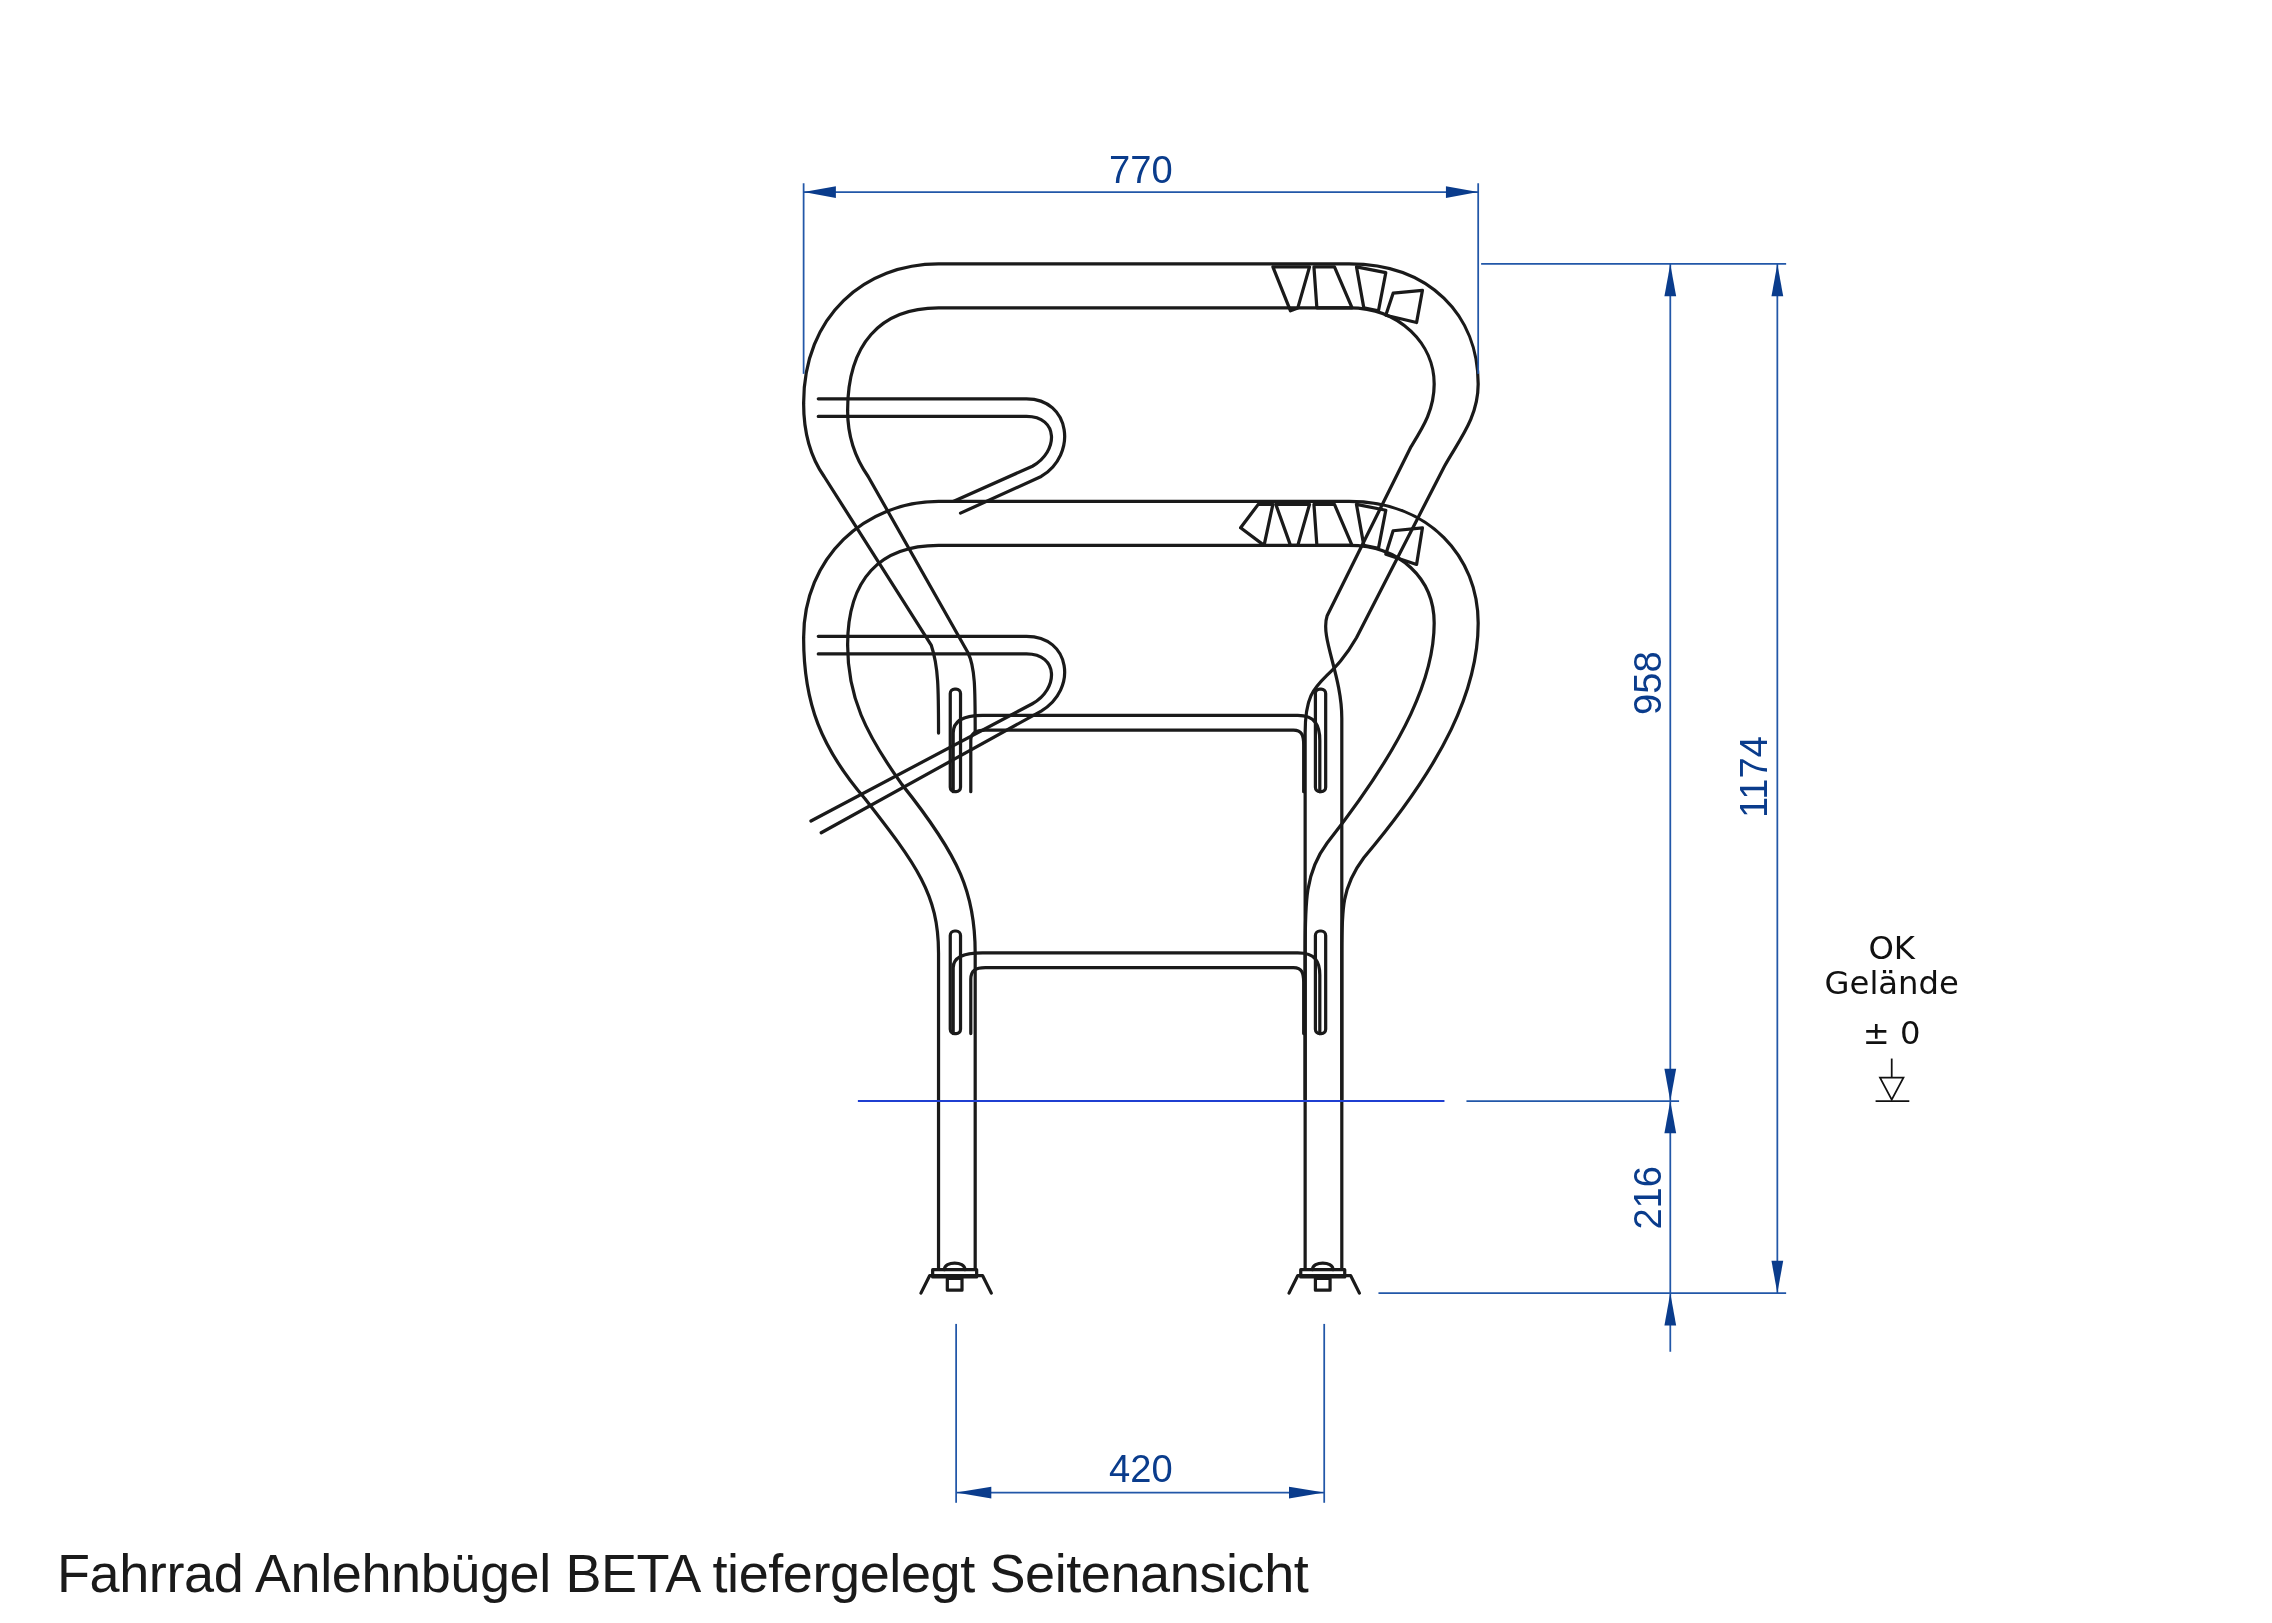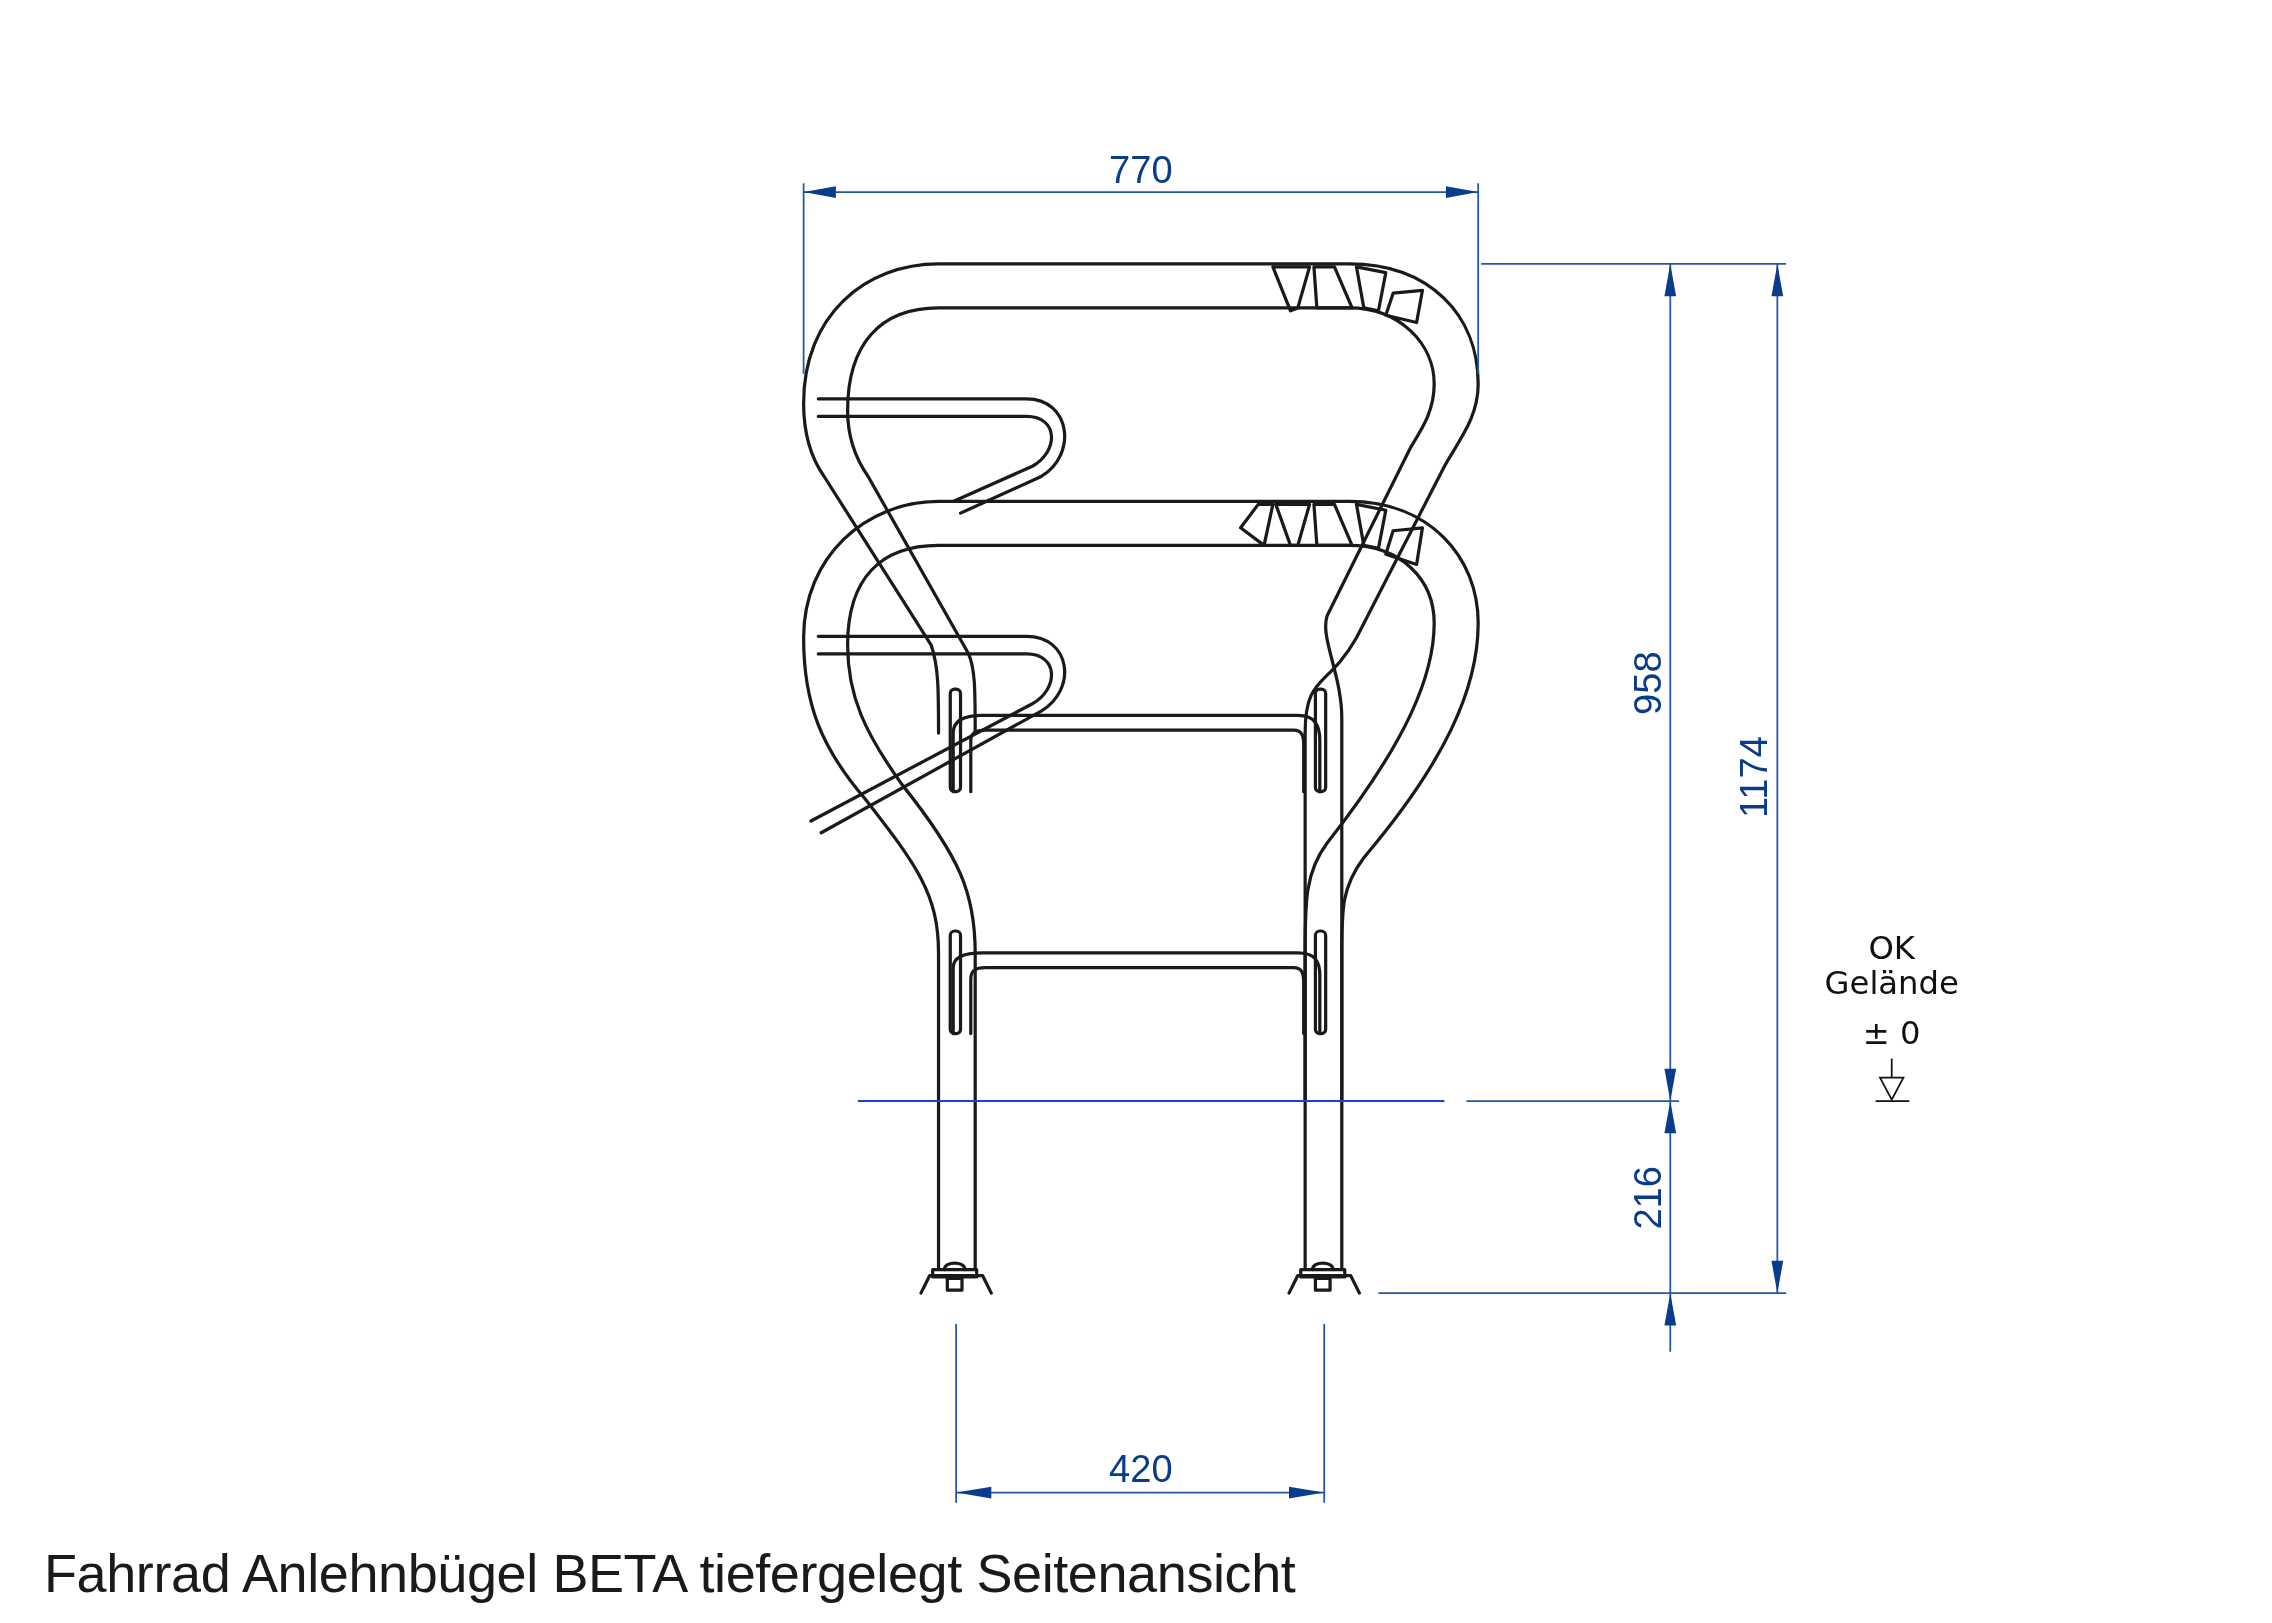--- a/index.html
+++ b/index.html
@@ -1,20 +1,20 @@
 <!DOCTYPE html>
 <html style="font-size:13px"><head>
 <meta charset="utf-8">
 <style>
   html,body{margin:0;padding:0;background:#ffffff;}
   body{width:2273px;height:1623px;overflow:hidden;position:relative;}
   #drawing{position:absolute;left:0;top:0;width:2273px;height:1623px;}
   .dim-text{font-family:"Liberation Sans",sans-serif;fill:#0a3c8c;font-size:26px;}
   .label-text{font-family:"DejaVu Sans",sans-serif;fill:#111;font-size:22px;}
-  .caption{position:absolute;left:44px;top:1542px;font-family:"Liberation Sans",sans-serif;font-size:54px;color:#1a1a1a;font-weight:300;letter-spacing:-0.4px;}
+  .caption{position:absolute;left:57px;top:1542px;font-family:"Liberation Sans",sans-serif;font-size:54px;color:#1a1a1a;font-weight:300;letter-spacing:-0.4px;}
   .tube{fill:none;stroke:#1a1a1a;stroke-width:2.2;stroke-linejoin:round;stroke-linecap:round;}
   .dim{fill:none;stroke:#2257a8;stroke-width:1.2;}
   .arrow{fill:#0a3c8c;}
 </style>
 </head>
 <body>
 
 <svg id="drawing" viewBox="0 0 1550 1107" preserveAspectRatio="none" xmlns="http://www.w3.org/2000/svg">
 
   <g>

